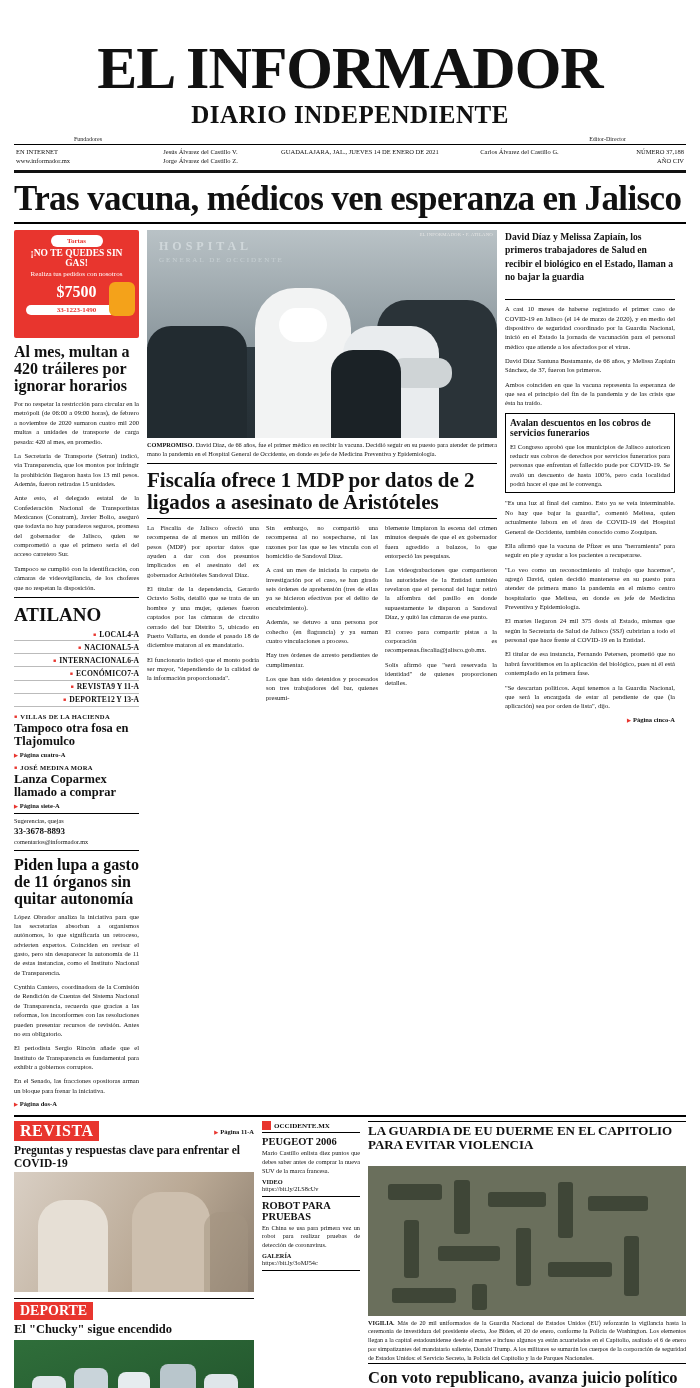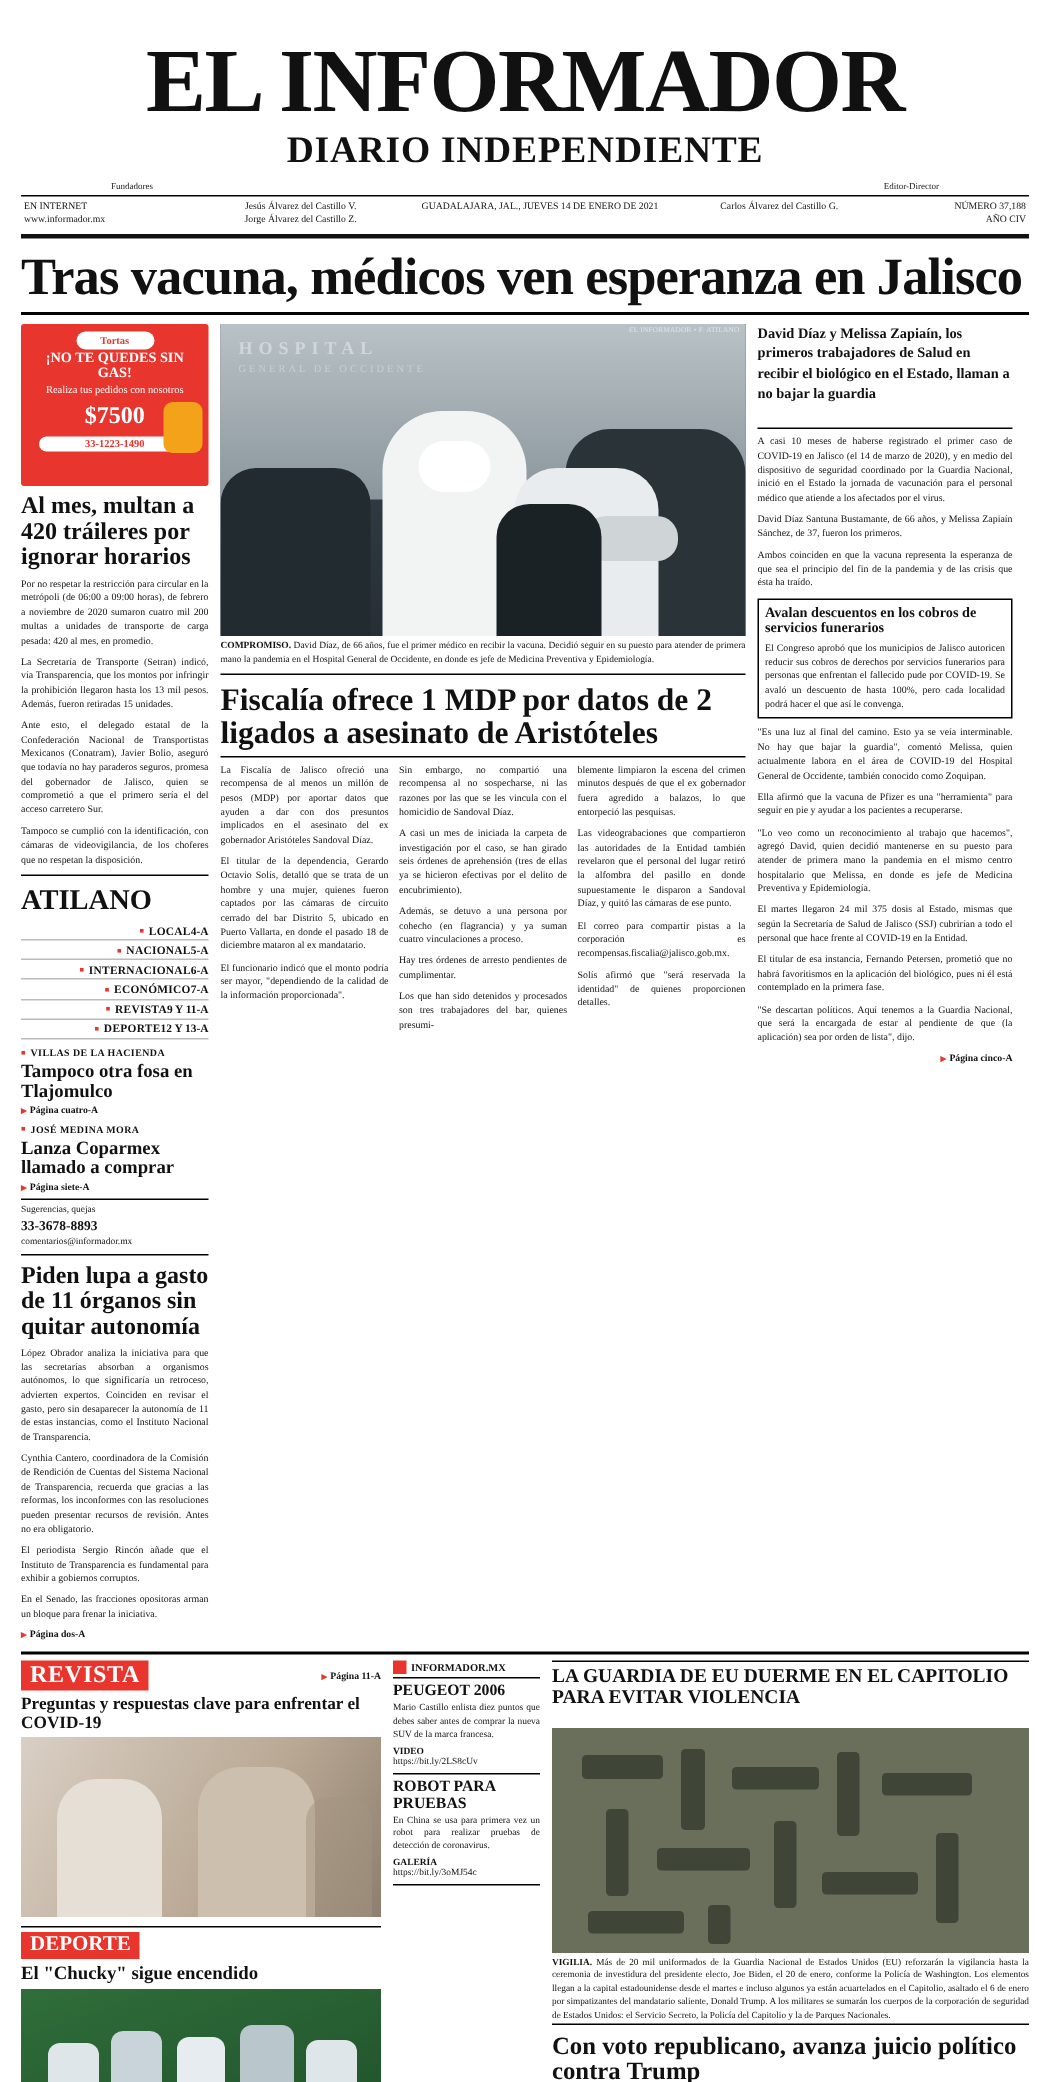--- a/index.html
+++ b/index.html
@@ -8,21 +8,21 @@
     width:700px; height:1388px;
     background:#ffffff;
     font-family:"Liberation Serif", serif;
     color:#111;
     position:relative;
     overflow:hidden;
   }
   .page { width:700px; height:1388px; position:relative; padding:0 14px; }
 
   
-  .masthead { text-align:center; padding-top:26px; }
+  .masthead { text-align:center; padding-top:40px; }
   .masthead h1 {
     font-family:"Liberation Serif", serif;
     font-weight:bold;
     font-size:60px;
     letter-spacing:-1px;
     margin:0;
     line-height:0.95;
   }
   .masthead h2 {
     font-size:25px; font-weight:bold; margin:4px 0 0 0; letter-spacing:0.5px;
@@ -363,21 +363,21 @@
           <div class="pl" style="left:190px;top:34px;width:34px;height:98px;background:#dfe6ea;"></div>
 
         </div>
         
       </div>
     </div>
 
     <div style="width:98px;">
       <div class="mx-badge">
         <span class="sq"></span>
-        <span>INFORMADOR.MX</span>
+        <span>OCCIDENTE.MX</span>
       </div>
       <div class="rule-thin" style="margin-top:2px;"></div>
       <div class="card">
         <h6>PEUGEOT 2006</h6>
         <p>Mario Castillo enlista diez puntos que debes saber antes de comprar la nueva SUV de la marca francesa.</p>
         <div class="tag">VIDEO</div>
         <div class="link">https://bit.ly/2LS8cUv</div>
       </div>
       <div class="card">
         <h6>ROBOT PARA PRUEBAS</h6>

